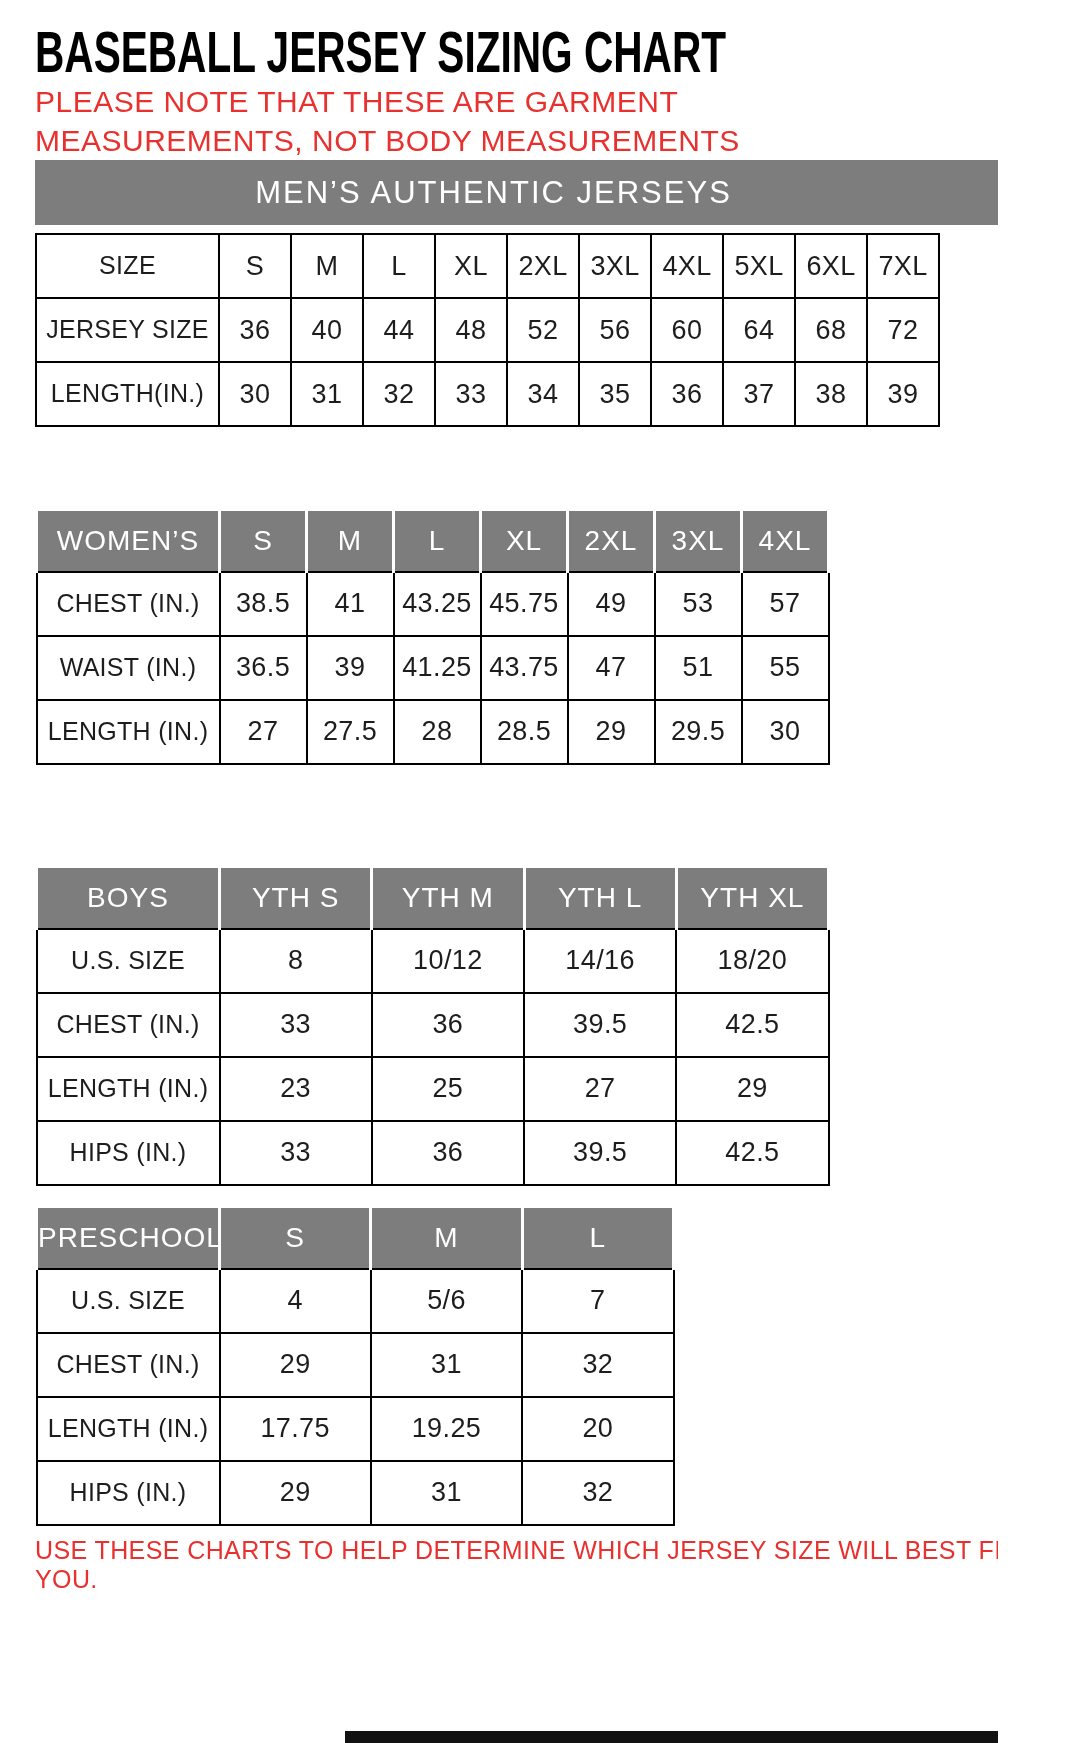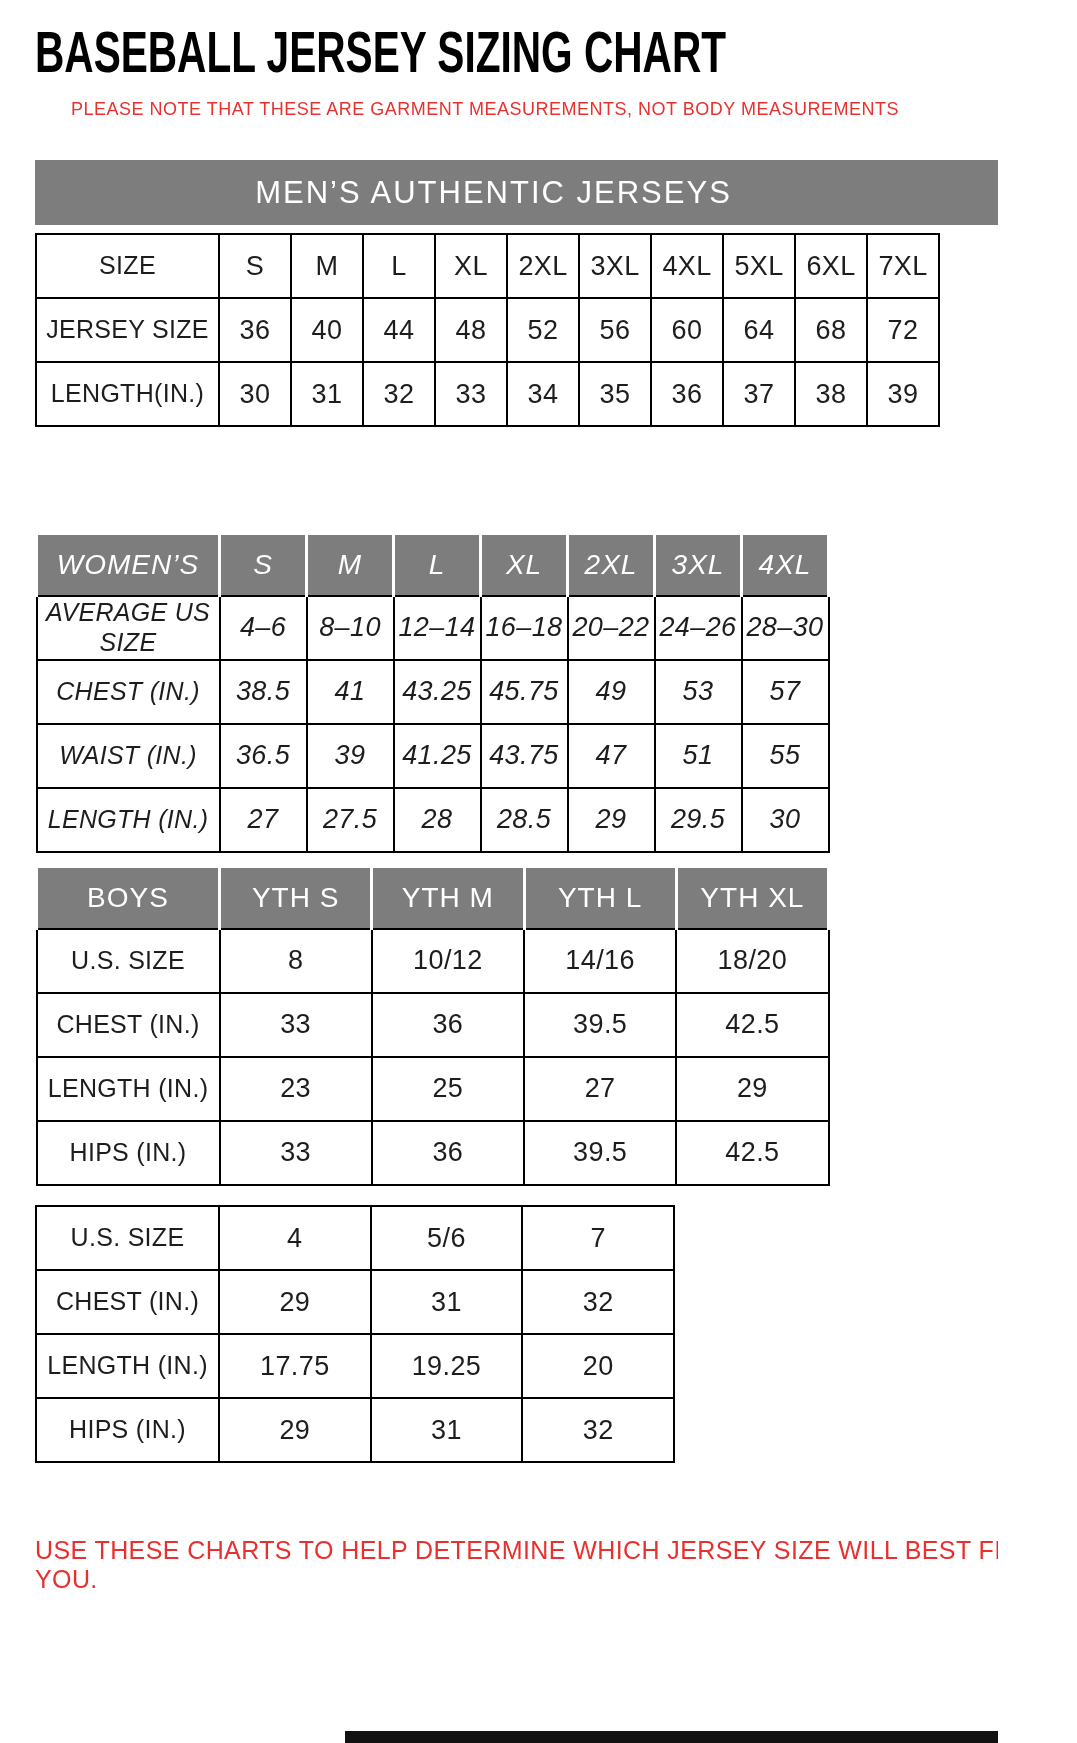--- a/index.html
+++ b/index.html
@@ -7,34 +7,33 @@
   body { font-family:"Liberation Sans","DejaVu Sans",sans-serif; }
   .sheet { position:relative; width:998px; height:1743px; background:#fff; overflow:hidden; }
 
   .page-title {
     position:absolute; top:18px; left:35px;
     font-size:58px; font-weight:700; color:#000;
     white-space:nowrap; letter-spacing:0;
     transform:scaleX(.70); transform-origin:0 0;
   }
   .note {
-    position:absolute; top:98px; left:35px; width:900px;
-    font-size:18px; line-height:1.3; letter-spacing:.5px;
+    position:absolute; top:82px; left:35px; width:900px;
+    font-size:30px; line-height:1.3; letter-spacing:.5px;
     color:var(--accent_red,#e8312e);
-    text-align:center;
   }
   .footer-note {
     position:absolute; top:1536px; left:35px; width:1030px;
     font-size:25px; letter-spacing:.4px;
     color:var(--accent_red,#e8312e);
   }
 
   .section { position:absolute; left:35px; }
   #mens { top:160px; }
-  #womens { top:532px;font-style:italic; }
+  #womens { top:508px; }
   #boys { top:865px; }
   #preschool { top:1205px; }
 
   .band {
     width:1005px; height:65px;
     background:var(--header_gray,#7d7d7d); color:#fff;
     font-size:31px; letter-spacing:2px;
     display:flex; align-items:center; justify-content:center;
     padding-right:88px;
   }
@@ -127,30 +126,20 @@
         <td class="lbl">WOMEN’S</td>
         <td>S</td>
         <td>M</td>
         <td>L</td>
         <td>XL</td>
         <td>2XL</td>
         <td>3XL</td>
         <td>4XL</td>
       </tr>
       <tr>
-        <td class="lbl">AVERAGE US SIZE</td>
-        <td>4–6</td>
-        <td>8–10</td>
-        <td>12–14</td>
-        <td>16–18</td>
-        <td>20–22</td>
-        <td>24–26</td>
-        <td>28–30</td>
-      </tr>
-      <tr>
         <td class="lbl">CHEST (IN.)</td>
         <td>38.5</td>
         <td>41</td>
         <td>43.25</td>
         <td>45.75</td>
         <td>49</td>
         <td>53</td>
         <td>57</td>
       </tr>
       <tr>
@@ -221,20 +210,26 @@
     </tbody>
       </table>
   </section>
 
   <section class="section" id="preschool">
     <table class="grid">
       <colgroup>
           <col style="width:183px">
         </colgroup>
       <tbody>
+          <tr class="ghead">
+        <td class="lbl">PRESCHOOL</td>
+        <td>S</td>
+        <td>M</td>
+        <td>L</td>
+      </tr>
       <tr>
         <td class="lbl">U.S. SIZE</td>
         <td>4</td>
         <td>5/6</td>
         <td>7</td>
       </tr>
       <tr>
         <td class="lbl">CHEST (IN.)</td>
         <td>29</td>
         <td>31</td>

